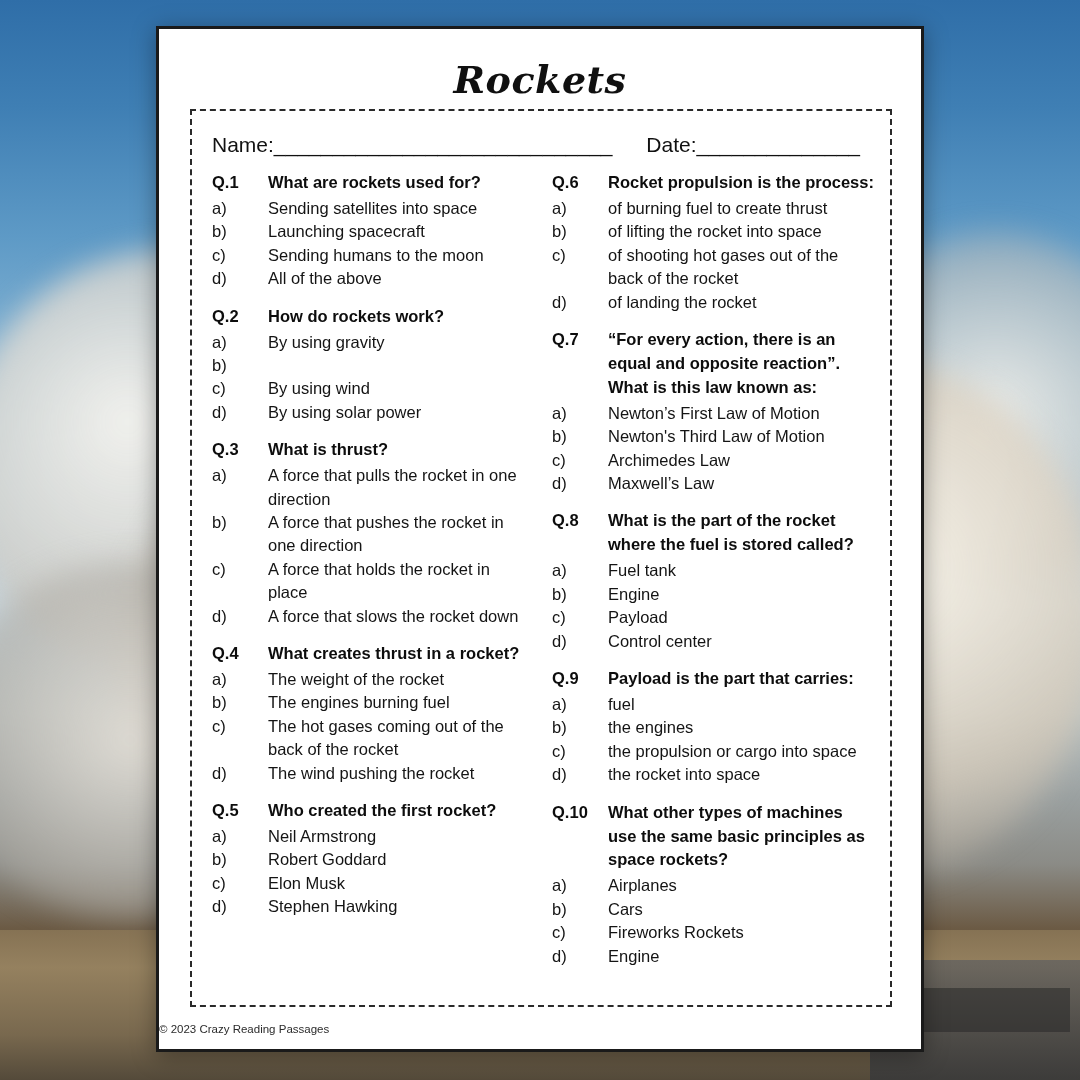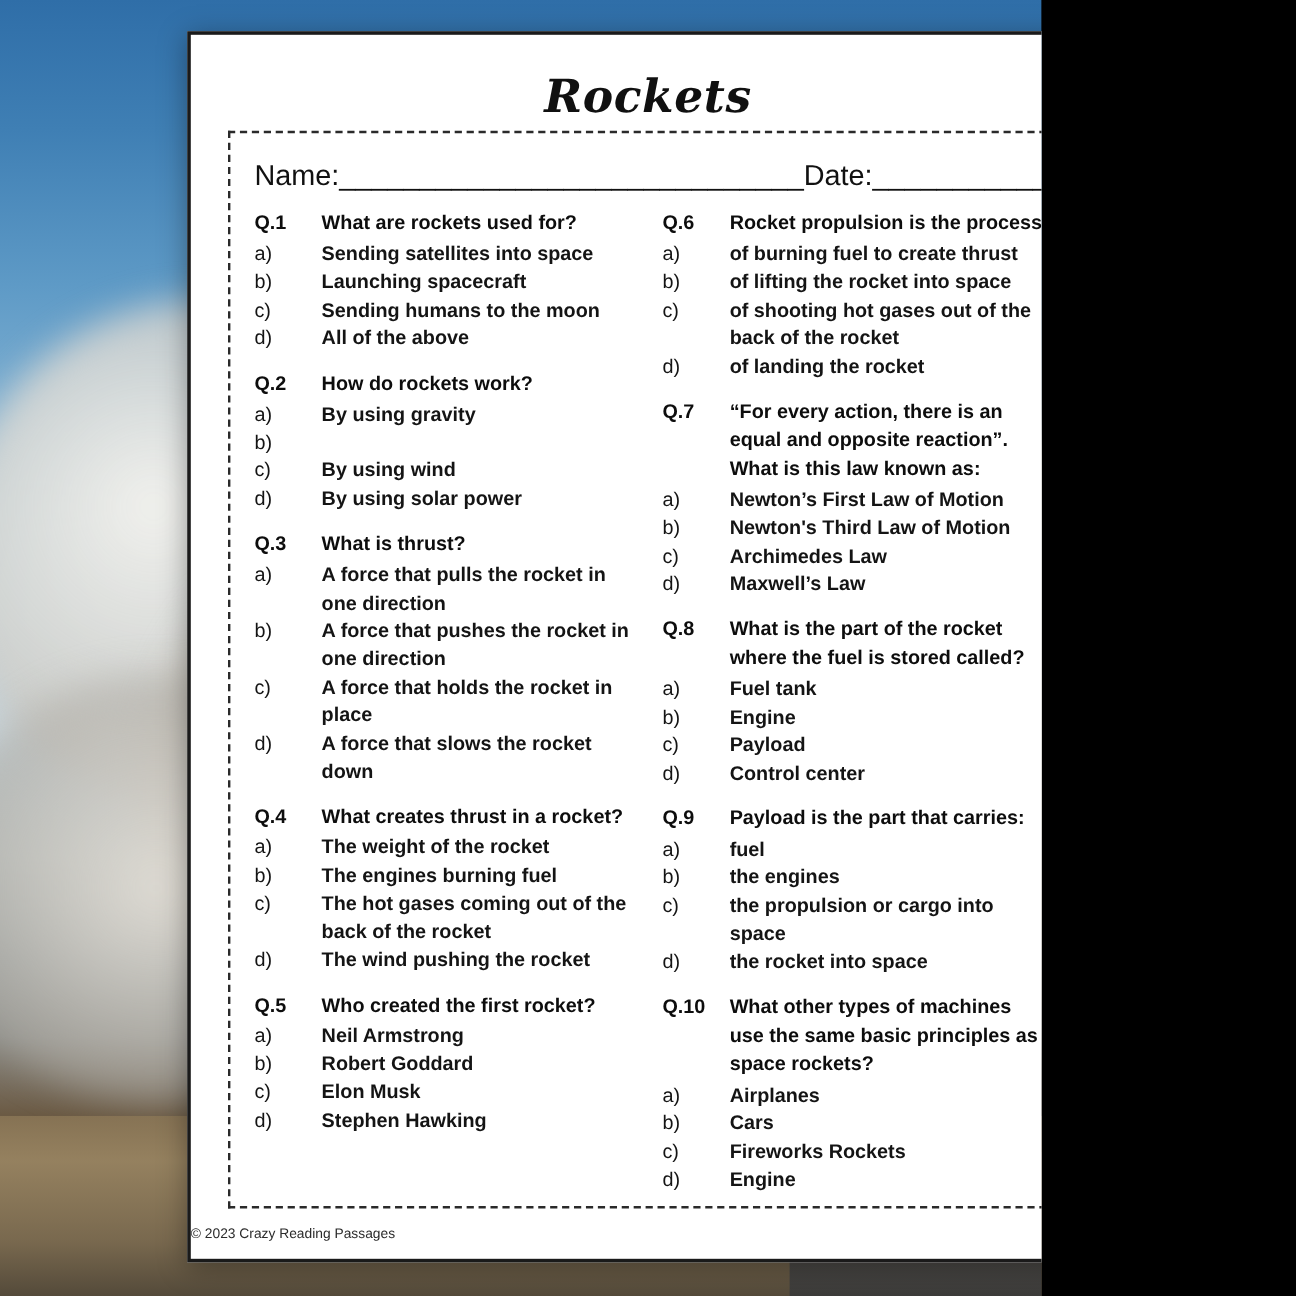--- a/index.html
+++ b/index.html
@@ -9,21 +9,21 @@
   body {
     width: 1080px;
     height: 1080px;
     overflow: hidden;
     font-family: "Liberation Sans", sans-serif;
     background: #000;
   }
 
   #scene {
     position: relative;
-    width: 868px;
+    width: 1080px;
     height: 1080px;
     overflow: hidden;
   }
 
   
   .bg {
     position: absolute;
     inset: 0;
     background:
       linear-gradient(to bottom,
@@ -104,21 +104,21 @@
     right: 29px;
     bottom: 42px;
     border: 2px dashed #2a2a2a;
     box-sizing: border-box;
     padding: 16px 14px 10px 14px;
   }
 
   .namedate {
     display: flex;
     align-items: center;
-    font-size: 24px;
+    font-size: 21px;
     color: #111;
     padding: 6px 4px 14px 6px;
   }
   .namedate .nd-name { white-space: nowrap; }
   .namedate .nd-date { white-space: nowrap; margin-left: auto; margin-right: 12px; }
 
   .columns {
     display: flex;
     gap: 10px;
   }
@@ -144,21 +144,21 @@
   .q-text { flex: 1; }
 
   .opt {
     display: flex;
     align-items: flex-start;
     font-size: 16.5px;
     color: #141414;
     line-height: 1.42;
   }
   .opt-label { width: 56px; flex: 0 0 56px; }
-  .opt-text { flex: 1; font-weight: bold; }
+  .opt-text { flex: 1; }
 
   .footer {
     position: absolute;
     left: 0; right: 0;
     bottom: 14px;
     text-align: left;
     font-size: 11.5px;
     color: #2b2b2b;
   }
 </style>

